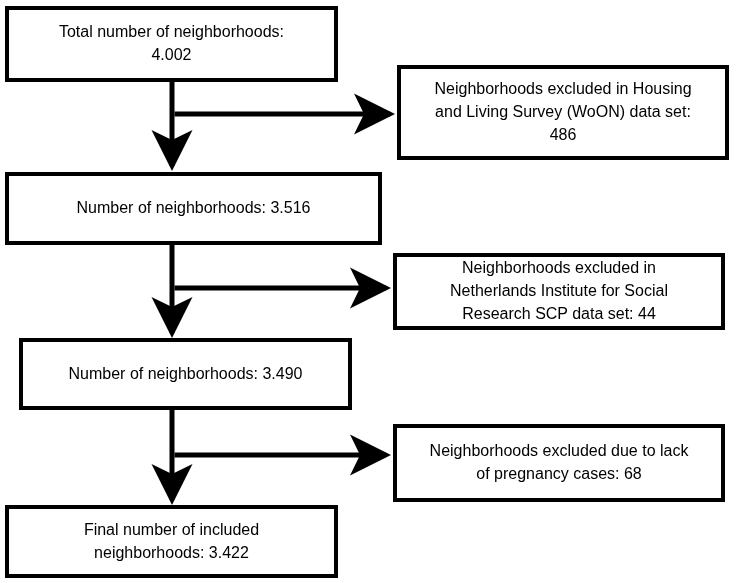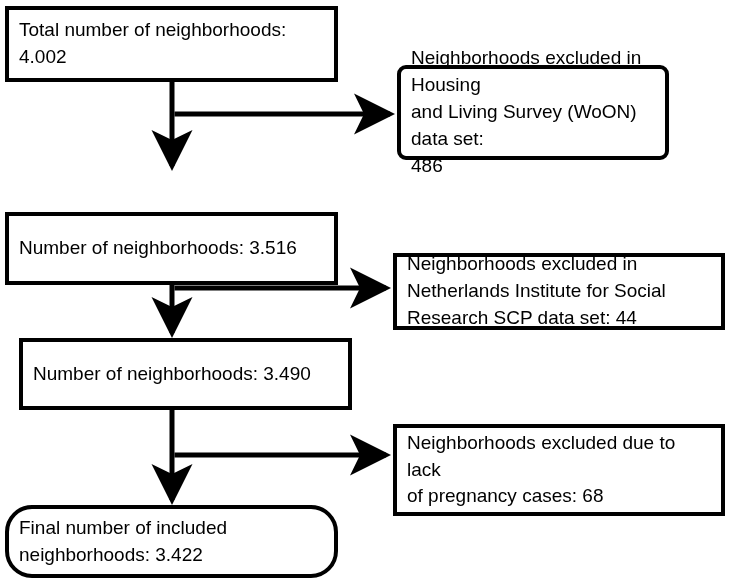--- a/index.html
+++ b/index.html
@@ -17,22 +17,23 @@
     overflow: hidden;
   }
   .flow-box {
     position: absolute;
     box-sizing: border-box;
     border: 4px solid #000000;
     background: #ffffff;
     display: flex;
     align-items: center;
     justify-content: center;
+    text-align: center;
     color: #000000;
-    font-size: 19px;
+    font-size: 16px;
     line-height: 1.42;
     padding: 2px 10px;
   }
   .flow-box .box-text {
     display: block;
     width: 100%;
     white-space: pre-line;
   }
   #svg-connectors {
     position: absolute;
@@ -63,43 +64,43 @@
 
     <line x1="172" y1="410" x2="172" y2="500" stroke="#000000" stroke-width="5" marker-end="url(#arrowhead)"></line>
     <line x1="174.5" y1="455" x2="386" y2="455" stroke="#000000" stroke-width="5" marker-end="url(#arrowhead)"></line>
   </svg>
 
   <div class="flow-box" style="left:5px; top:6px; width:333px; height:76px;">
     <span class="box-text">Total number of neighborhoods:
 4.002</span>
   </div>
 
-  <div class="flow-box" style="left:5px; top:172px; width:333px; height:73px;margin-top:40px;">
+  <div class="flow-box" style="left:5px; top:172px; width:377px; height:73px;">
     <span class="box-text">Number of neighborhoods: 3.516</span>
   </div>
 
   <div class="flow-box" style="left:19px; top:338px; width:333px; height:72px;">
     <span class="box-text">Number of neighborhoods: 3.490</span>
   </div>
 
-  <div class="flow-box" style="left:5px; top:505px; width:333px; height:73px;border-radius:27px;">
+  <div class="flow-box" style="left:5px; top:505px; width:333px; height:73px;">
     <span class="box-text">Final number of included
 neighborhoods: 3.422</span>
   </div>
 
-  <div class="flow-box" style="left:397px; top:65px; width:272px; height:95px;border-radius:9px;">
+  <div class="flow-box" style="left:397px; top:65px; width:332px; height:95px;">
     <span class="box-text">Neighborhoods excluded in Housing
 and Living Survey (WoON) data set:
 486</span>
   </div>
 
   <div class="flow-box" style="left:393px; top:253px; width:332px; height:77px;">
     <span class="box-text">Neighborhoods excluded in
 Netherlands Institute for Social
 Research SCP data set: 44</span>
   </div>
 
-  <div class="flow-box" style="left:393px; top:424px; width:332px; height:92px;">
+  <div class="flow-box" style="left:393px; top:424px; width:332px; height:78px;">
     <span class="box-text">Neighborhoods excluded due to lack
 of pregnancy cases: 68</span>
   </div>
 
 </div>
 
 </body></html>

